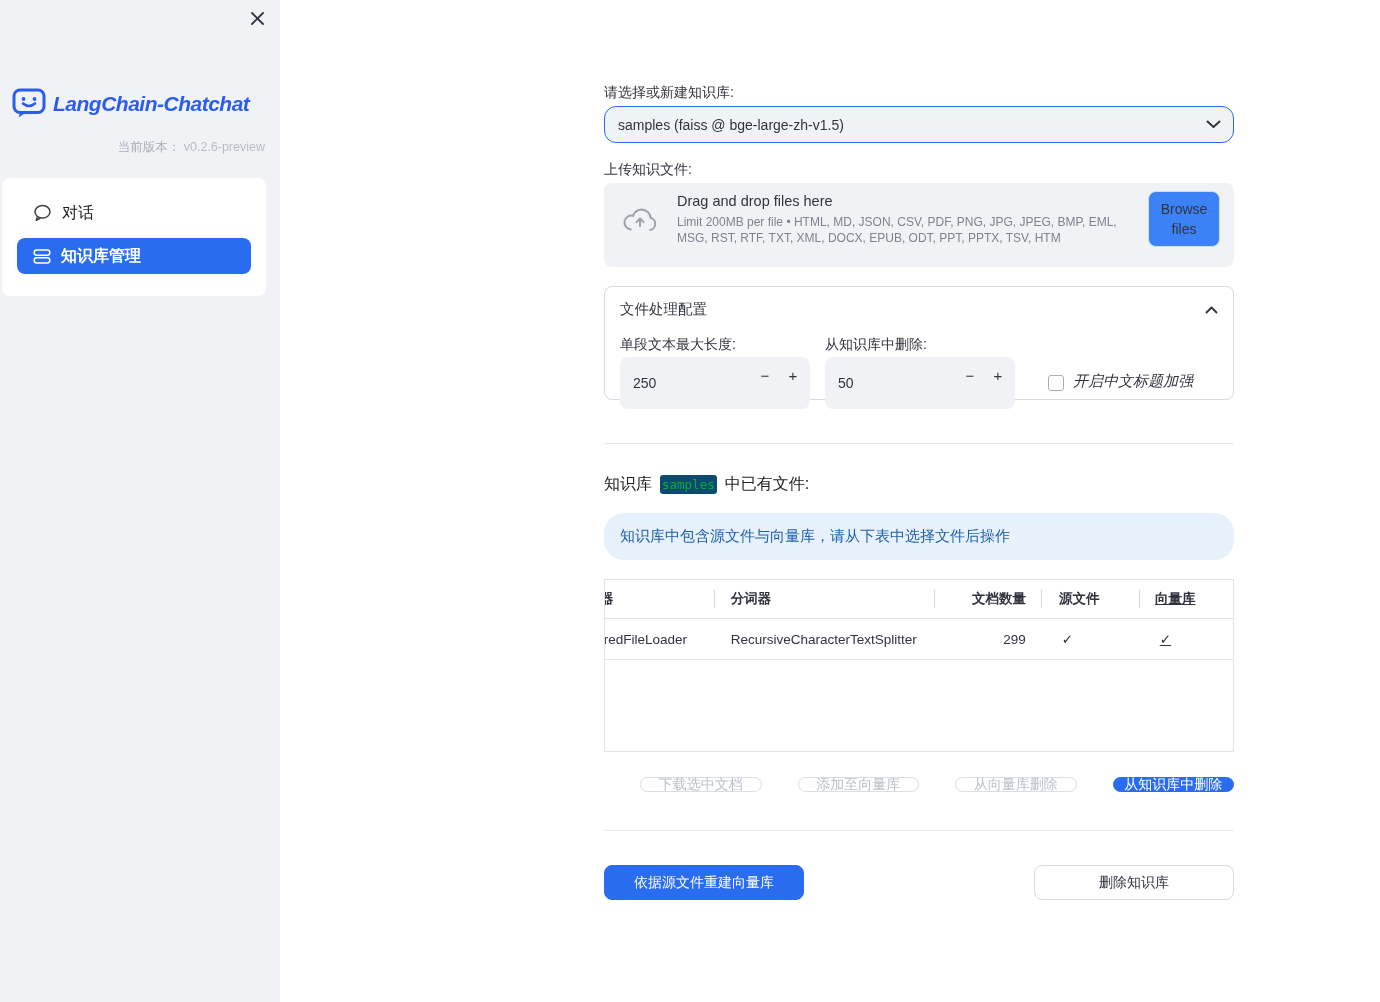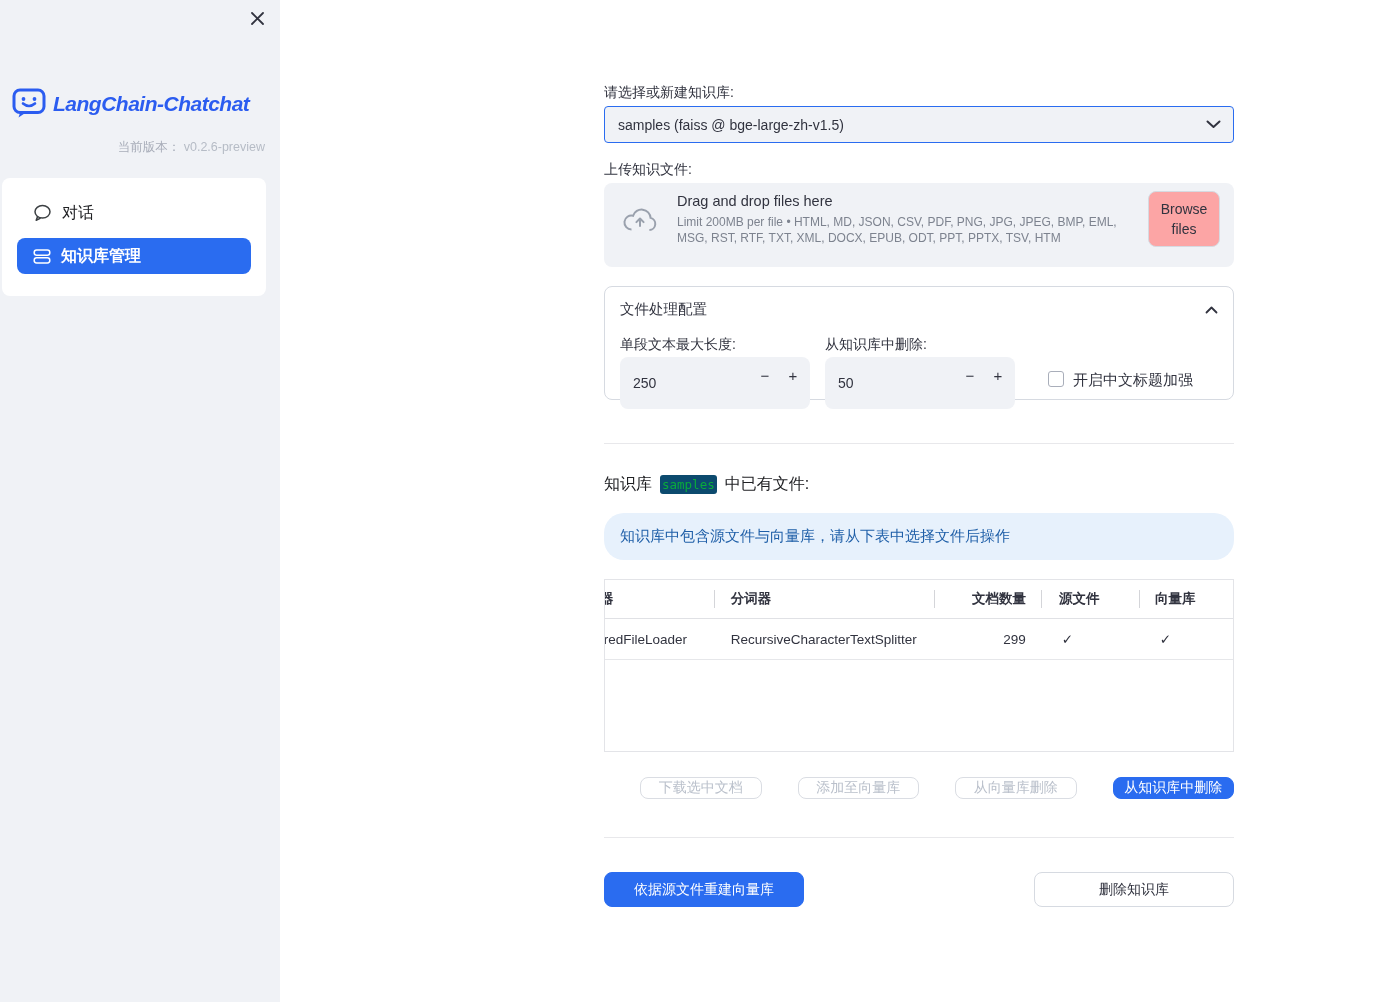--- a/index.html
+++ b/index.html
@@ -18,42 +18,42 @@
   .version-label { color:#a8adb9; }
   .version-value { color:#b6bcc6; }
   .menu-card { position:absolute; left:2px; top:178px; width:264px; height:118px; background:#ffffff; border-radius:8px; padding-top:18px; }
   .menu-item { height:34px; margin:0 15px; padding-left:16px; display:flex; align-items:center; gap:10px; font-size:16px; color:#202124; border-radius:8px; cursor:pointer; }
   .menu-item.selected { height:36px; margin-top:8px; background:#2a6cf0; color:#ffffff; font-weight:700; }
 
   
   .content { position:absolute; left:604px; top:0; width:630px; }
   .field-label { font-size:14px; color:#31333f; line-height:18px; }
 
-  .selectbox { margin-top:5px; height:37px; background:#f0f2f6; border:1.5px solid #2a6cf0; border-radius:4px; display:flex; align-items:center; padding:0 12px 0 13px; cursor:pointer; }
+  .selectbox { margin-top:5px; height:37px; background:#f0f2f6; border:1.5px solid #2a6cf0; border-radius:12px; display:flex; align-items:center; padding:0 12px 0 13px; cursor:pointer; }
   .selectbox-value { flex:1; font-size:14px; color:#31333f; }
 
   .dropzone { margin-top:5px; height:84px; background:#f0f2f6; border-radius:8px; display:flex; align-items:center; padding:0 14px 12px 17px; }
   .dz-icon { flex:0 0 auto; margin-right:18px; }
   .dz-texts { flex:1; padding-right:10px; }
   .dz-title { font-size:14.5px; color:#31333f; margin-bottom:5px; }
   .dz-limit { font-size:12px; color:#7d838f; line-height:16px; }
-  .browse-btn { flex:0 0 auto; width:72px; min-height:54px; background:#fca5a5; border:1px solid #d6dae1; border-radius:8px; font-size:14px; color:#31333f; padding:7px 8px; line-height:20px; cursor:pointer; }
+  .browse-btn { flex:0 0 auto; width:72px; min-height:54px; background:#3b82f6; border:1px solid #d6dae1; border-radius:8px; font-size:14px; color:#31333f; padding:7px 8px; line-height:20px; cursor:pointer; }
 
   .expander { margin-top:19px; border:1px solid #d6dae1; border-radius:8px; padding:13px 15px 20px 15px; height:114px; }
   .exp-header { display:flex; align-items:center; justify-content:space-between; cursor:pointer; }
   .exp-title { font-size:14.5px; color:#31333f; }
   .exp-body { display:flex; margin-top:16px; }
   .num-group { width:205px; }
   .num-group + .num-group { margin-left:0px; }
   .stepper { margin-top:4px; width:190px; height:52px; background:#f0f2f6; border-radius:8px; position:relative; display:flex; align-items:center; }
   .stepper-value { font-size:14px; color:#31333f; padding-left:13px; }
   .step-minus, .step-plus { position:absolute; top:0; height:36px; width:26px; display:flex; align-items:center; justify-content:center; font-size:15px; color:#31333f; cursor:pointer; }
   .step-minus { right:32px; }
   .step-plus { right:4px; }
-  .check-group { display:flex; align-items:flex-start; gap:9px; margin-left:18px; margin-top:36px; height:20px; }
+  .check-group { display:flex; align-items:flex-end; gap:9px; margin-left:18px; margin-top:36px; height:20px;font-style:italic; }
   .checkbox { width:16px; height:16px; border:1px solid #a9aeba; border-radius:3px; background:#ffffff; cursor:pointer; }
   .check-label { font-size:15px; color:#31333f; }
 
   .btn { border-radius:8px; font-size:14px; display:inline-flex; align-items:center; justify-content:center; cursor:pointer; background:#ffffff; border:1px solid #d6dae1; color:#31333f; }
   .btn.disabled { color:#bac0cb; border-color:#dadde3; cursor:default; }
   .btn.primary { background:#2a6cf0; border:1px solid #2a6cf0; color:#ffffff; }
 
   .add-btn { margin-top:17px; height:33px; padding:0 17px; }
 
   .divider { height:1px; background:#e8e8eb; }
@@ -70,27 +70,27 @@
   .tbl-row { display:flex; }
   .tbl-head { height:39px; border-bottom:1px solid #e0e1e5; align-items:center; }
   .tbl-data { height:41px; border-bottom:1px solid #e6e7ea; align-items:center; }
   .th, .td { font-size:13.5px; white-space:nowrap; overflow:hidden; position:relative; height:100%; display:flex; align-items:center; }
   .th { font-weight:700; color:#31333f; }
   .td { color:#31333f; }
   .c1 { width:182px; padding-left:8px; }
   .c2 { width:228px; padding-left:17px; }
   .c3 { width:110px; justify-content:flex-end; padding-right:15px; }
   .c4 { width:101px; padding-left:18px; }
-  .c5 { width:98px;  padding-left:16px; }
+  .c5 { width:98px;  padding-left:16px;text-decoration:underline; }
   .tbl-head .c2::before, .tbl-head .c3::before, .tbl-head .c4::before, .tbl-head .c5::before {
     content:""; position:absolute; left:0; top:10px; width:1px; height:18px; background:#d4d5d9;
   }
 
   .action-row { margin-top:25px; display:flex; justify-content:space-between; }
-  .action-row .btn { width:146px; height:22px;margin-left:36px; }
+  .action-row .btn { width:146px; height:15px;margin-left:36px; }
 
   .bottom-row { margin-top:34px; display:flex; justify-content:space-between; }
   .bottom-row .btn { width:200px; height:35px; }
 
   svg { display:block; }
 </style>
 </head>
 <body>
 
 <div class="sidebar">

